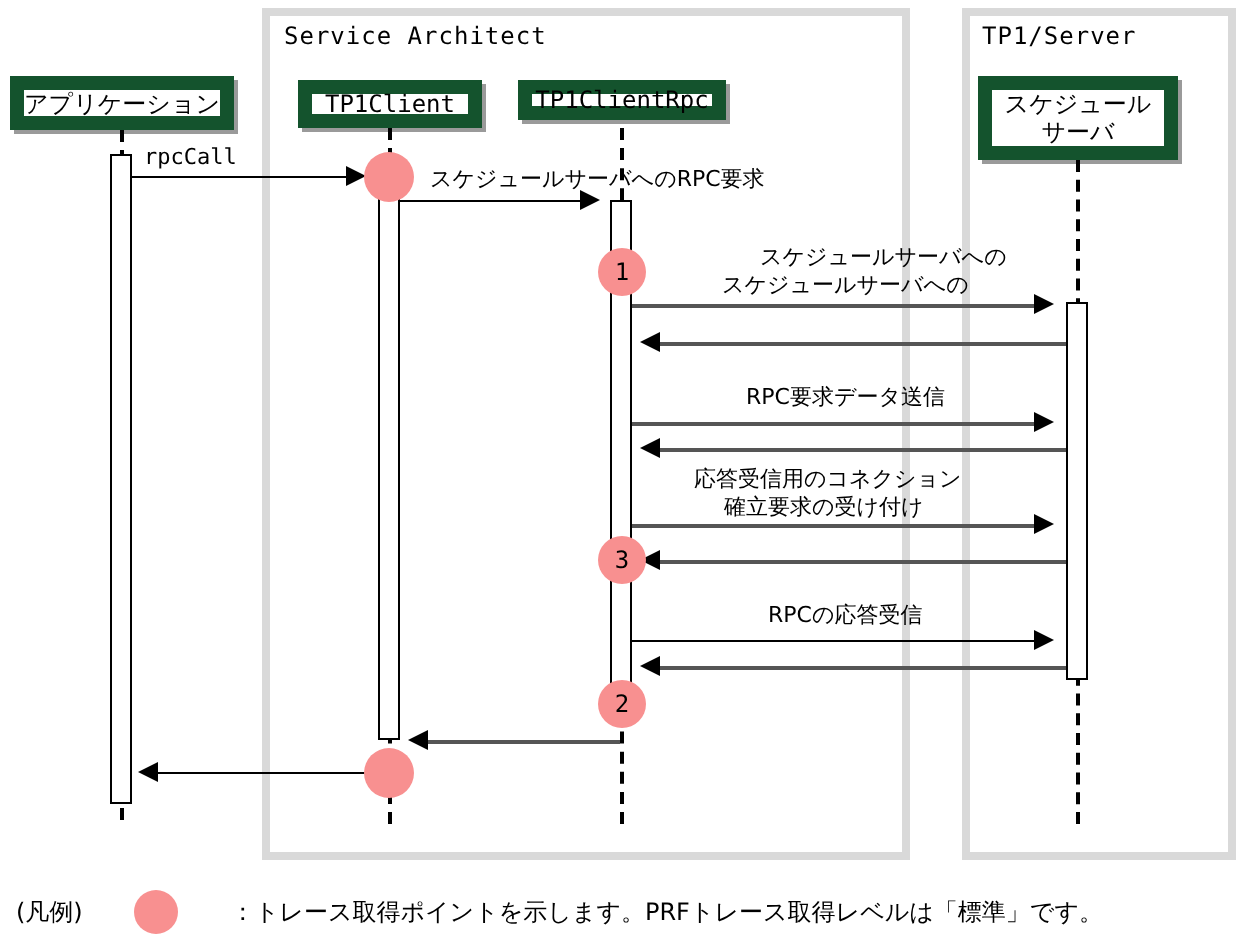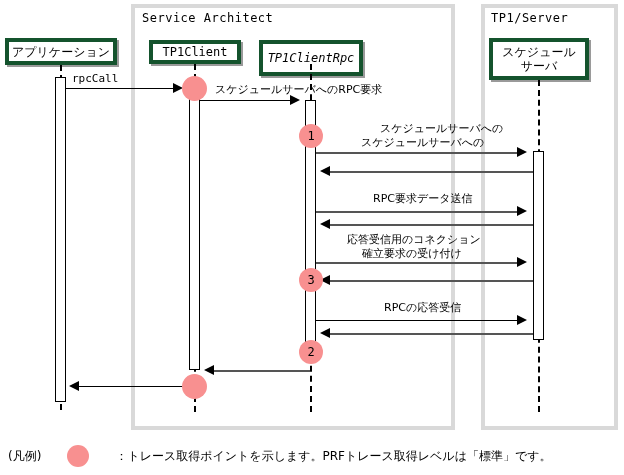--- a/index.html
+++ b/index.html
@@ -34,21 +34,21 @@
     font-size: 12px;
     letter-spacing: 0.5px;
     white-space: nowrap;
     font-family: "DejaVu Sans Mono", "Liberation Mono", monospace;
   }
 
   
   .head-box {
     position: absolute;
     box-sizing: border-box;
-    border: 4px solid #14532d;
+    border: 7px solid #14532d;
     background: #fff;
     display: flex;
     align-items: center;
     justify-content: center;
     text-align: center;
     font-size: 12px;
     line-height: 14px;
     box-shadow: 2px 2px 0 #9a9a9a;
   }
   .head-box.mono {
@@ -163,21 +163,21 @@
   <div class="group-title" style="left:491px; top:11px;">TP1/Server</div>
 
   <div class="head-box jp" style="left:5px; top:38px; width:112px; height:27px;">
     <span>アプリケーション</span>
   </div>
 
   <div class="head-box mono" style="left:149px; top:40px; width:92px; height:24px;">
     <span>TP1Client</span>
   </div>
 
-  <div class="head-box mono" style="left:259px; top:40px; width:104px; height:36px;font-style:italic;">
+  <div class="head-box mono" style="left:259px; top:40px; width:104px; height:20px;">
     <span>TP1ClientRpc</span>
   </div>
 
   <div class="head-box jp" style="left:489px; top:38px; width:100px; height:42px; flex-direction:column;">
     <span>スケジュール</span>
     <span>サーバ</span>
   </div>
 
   <div class="lifeline" style="left:60px; top:65px; height:345px;"></div>
   <div class="lifeline" style="left:194px; top:64px; height:348px;"></div>

